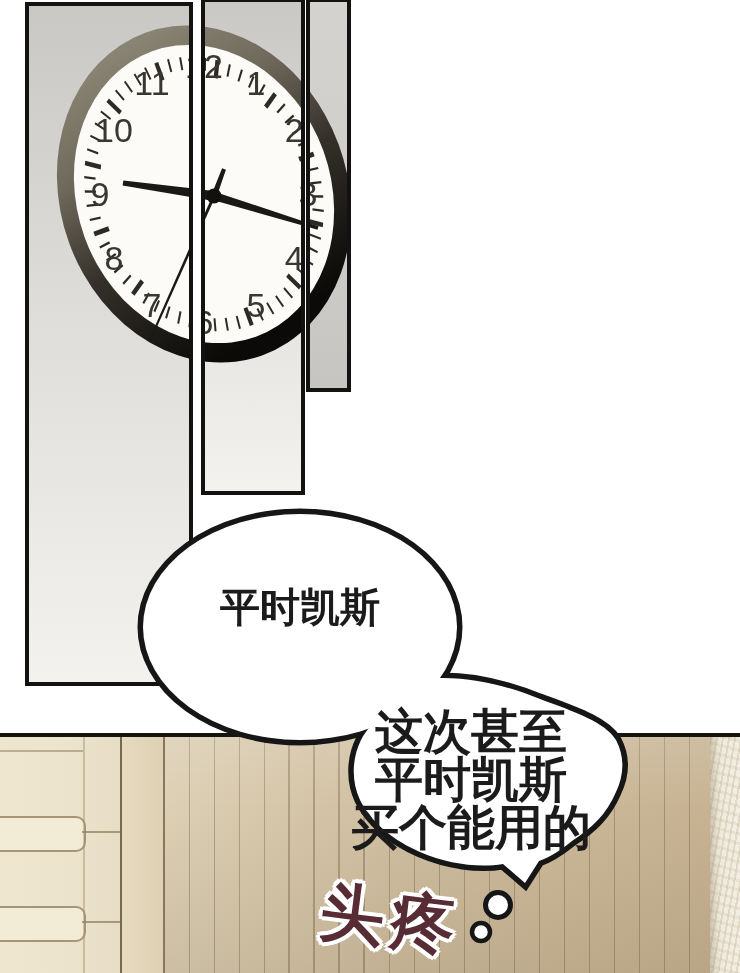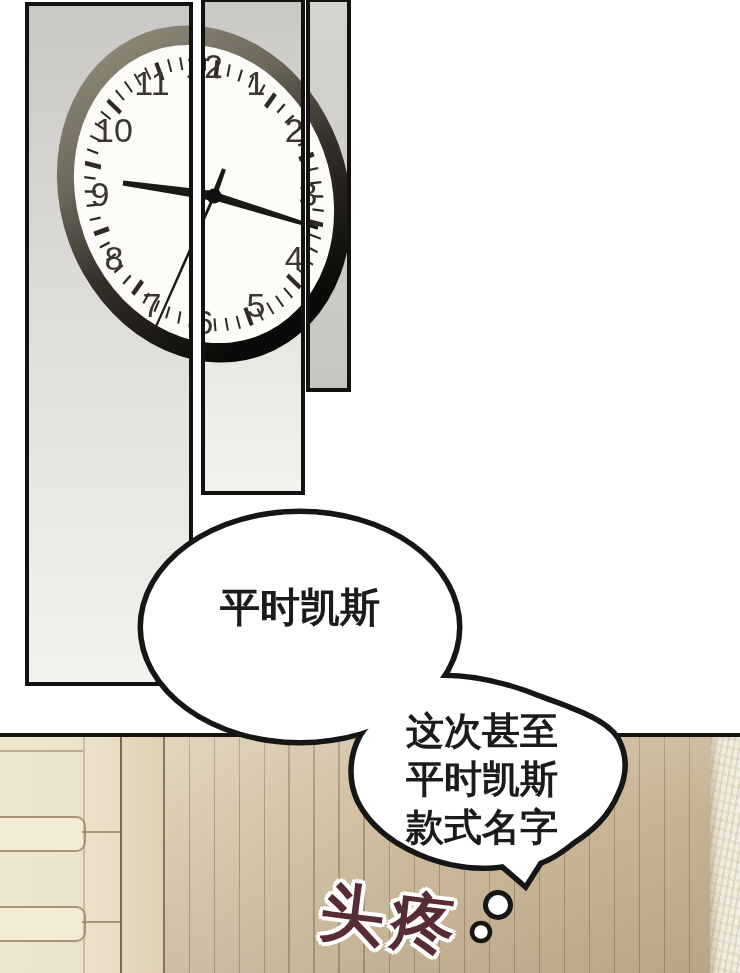--- a/index.html
+++ b/index.html
@@ -63,21 +63,21 @@
   .p2 .clockpos{left:-205px;top:-2px;}
   .p3 .clockpos{left:-310px;top:-2px;}
   .clockpos svg{position:absolute;left:0;top:0;}
   
   .bubbles-svg{position:absolute;left:0;top:0;z-index:3;pointer-events:none;}
   .bubble-text{
     position:absolute;z-index:4;text-align:center;color:#1b1b1b;font-weight:600;
   }
   .bubble-text .ln{display:block;}
   .b1{left:152px;top:584px;width:296px;font-size:40px;line-height:47px;}
-  .b2{left:362px;top:707px;width:240px;font-size:38px;line-height:48px;}
+  .b2{left:351px;top:707px;width:240px;font-size:48px;line-height:48px;}
   
   .sfx{
     position:absolute;left:320px;top:876px;z-index:4;
     font-size:64px;font-weight:700;letter-spacing:7px;white-space:nowrap;
     color:var(--c-sfx_text,#572c34);
     transform:rotate(7deg);
     text-shadow:
       -3px -3px 0 #fff, 3px -3px 0 #fff, -3px 3px 0 #fff, 3px 3px 0 #fff,
       -4px 0 0 #fff, 4px 0 0 #fff, 0 -4px 0 #fff, 0 4px 0 #fff;
   }
@@ -409,18 +409,18 @@
     <circle cx="498" cy="905" r="12.5" fill="#ffffff" stroke="#161616" stroke-width="5"></circle>
     <circle cx="481" cy="932" r="9" fill="#ffffff" stroke="#161616" stroke-width="4.5"></circle>
   </svg>
 
   <div class="bubble-text b1">
     <span class="ln">平时凯斯</span>
   </div>
   <div class="bubble-text b2">
     <span class="ln">这次甚至</span>
     <span class="ln">平时凯斯</span>
-    <span class="ln">款式名字</span>
+    <span class="ln">买个能用的</span>
   </div>
 
   <div class="sfx">头疼</div>
 
 </div>
 
 </body></html>

